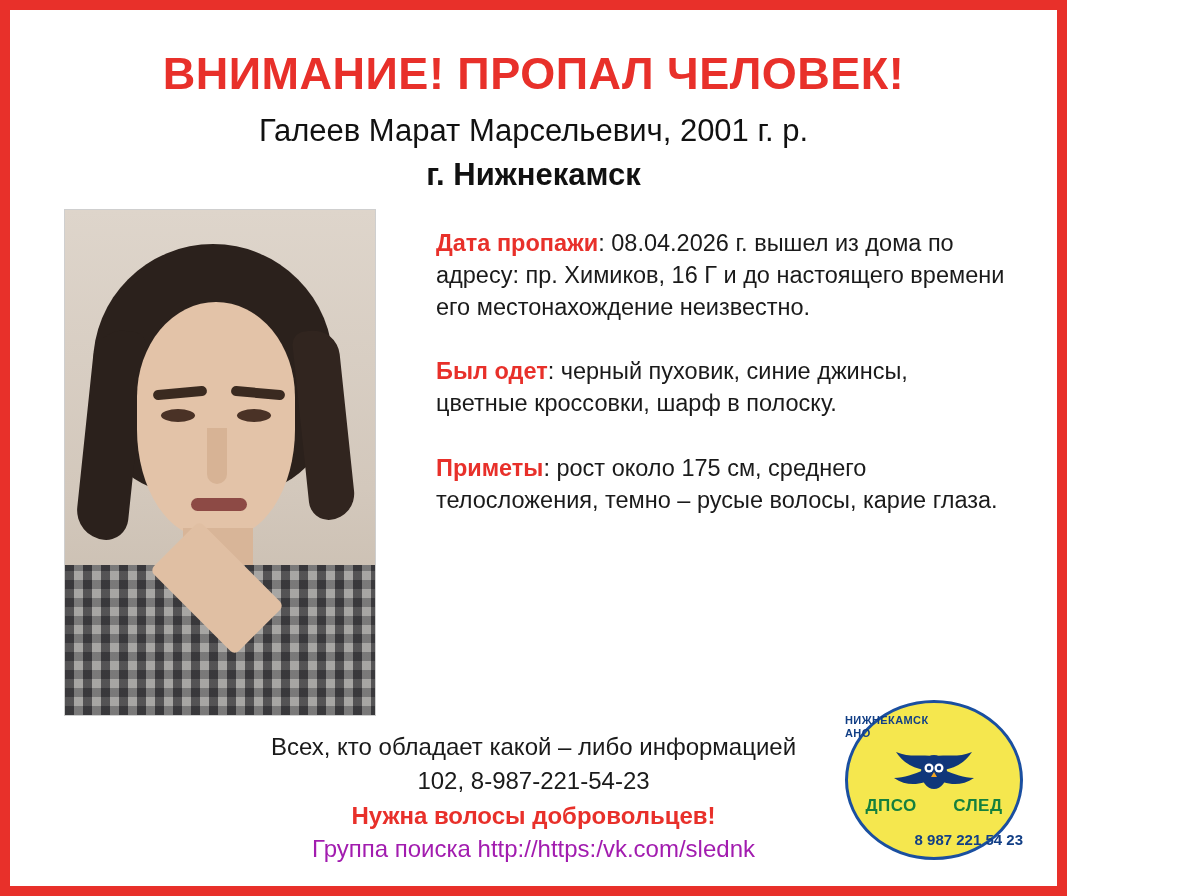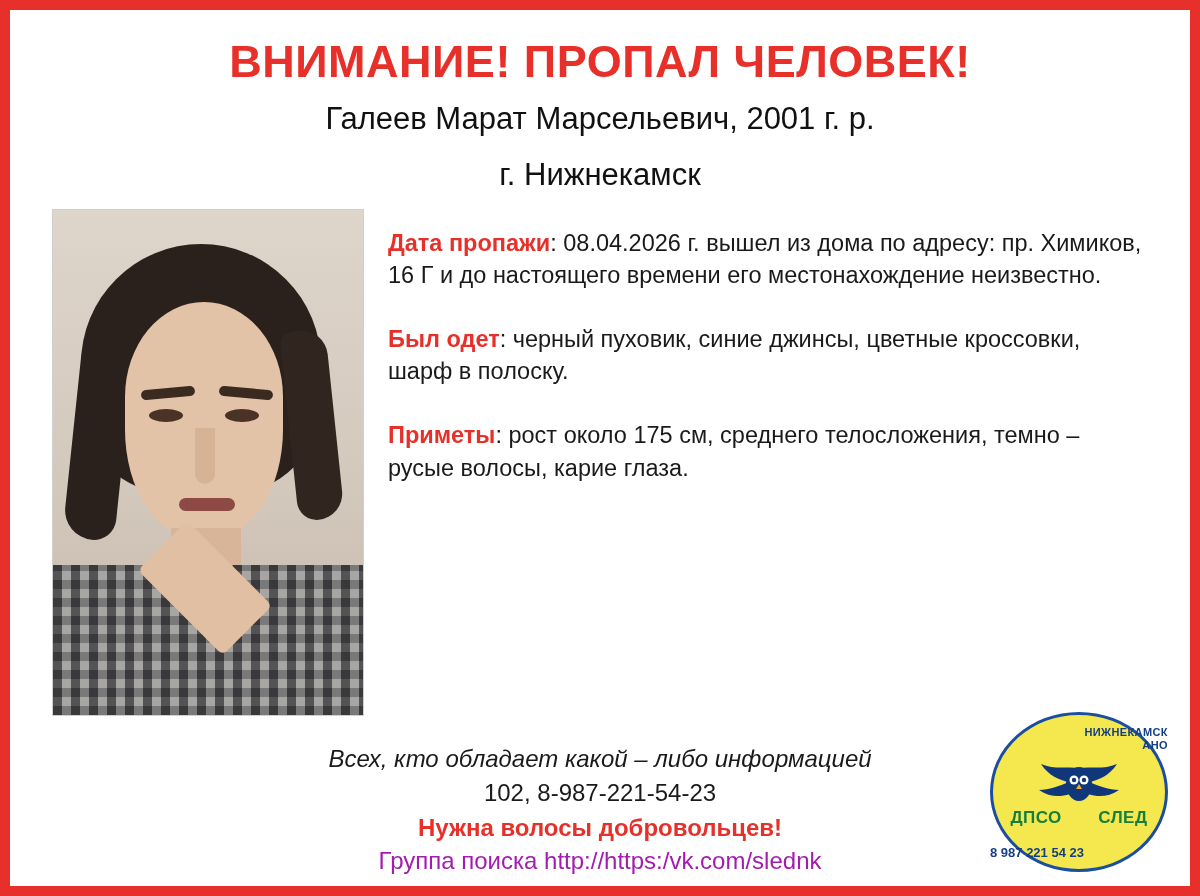--- a/index.html
+++ b/index.html
@@ -8,26 +8,26 @@
     background: #ffffff;
   }
   body {
     width: 1200px;
     height: 896px;
     font-family: "Liberation Sans", sans-serif;
     overflow: hidden;
   }
   .poster {
     position: relative;
-    width: 1200px;
+    width: 1067px;
     height: 896px;
     box-sizing: border-box;
     background: #ffffff;
     border: 10px solid #e8302a;
-    padding: 0;
+    padding: 12px;
   }
   .inner {
     position: relative;
     width: 100%;
     height: 100%;
     box-sizing: border-box;
     padding: 22px 26px 10px 26px;
   }
   .headline {
     text-align: center;
@@ -43,24 +43,24 @@
     text-align: center;
     color: #111111;
     font-weight: normal;
     font-size: 31px;
     line-height: 1.28;
     margin: 0 0 2px 0;
   }
   .city-line {
     text-align: center;
     color: #111111;
-    font-weight: normal;
+    font-weight: bold;
     font-size: 31px;
     line-height: 1.28;
-    margin: 16px 0 6px 0;
+    margin: 4px 0 6px 0;
   }
   .body-area {
     display: flex;
     align-items: flex-start;
     margin-top: 14px;
   }
   .photo-wrap {
     width: 310px;
     flex: 0 0 310px;
     margin-left: 16px;
@@ -182,20 +182,21 @@
     width: 120px;
     height: 70px;
     background: #e0bfa3;
     transform: rotate(45deg);
     border-radius: 6px;
   }
   .details {
     flex: 1 1 auto;
     padding-top: 18px;
     padding-right: 14px;
+    margin-left: 36px;
   }
   .para {
     font-size: 23.5px;
     line-height: 1.37;
     color: #1a1a1a;
     margin: 0 0 32px 0;
     text-align: left;
   }
   .para:last-child { margin-bottom: 0; }
   .lbl {
@@ -206,21 +207,20 @@
     position: absolute;
     left: 0;
     right: 0;
     bottom: 8px;
     text-align: center;
   }
   .foot-line {
     font-size: 24px;
     line-height: 1.4;
     color: #1a1a1a;
-    font-style: italic;
   }
   .foot-red {
     color: #e8302a;
     font-weight: bold;
     font-size: 24px;
     line-height: 1.4;
   }
   .foot-phone {
     font-size: 24px;
     line-height: 1.45;
@@ -246,21 +246,21 @@
     background: #f5e74e;
     border: 3px solid #1a4fa0;
     border-radius: 50%;
     box-sizing: border-box;
   }
   .logo-top {
     position: absolute;
     top: 14px;
     left: 0;
     right: 0;
-    text-align: right;
+    text-align: left;
     font-size: 11px;
     font-weight: bold;
     color: #123f86;
     letter-spacing: 0.4px;
     line-height: 1.2;
   }
   .logo-bird {
     position: absolute;
     left: 50%;
     top: 48px;
@@ -275,22 +275,22 @@
     font-size: 17px;
     font-weight: bold;
     color: #15803d;
     letter-spacing: 0.5px;
   }
   .logo-bottom {
     position: absolute;
     bottom: 12px;
     left: 0;
     right: 0;
-    text-align: left;
-    font-size: 13px;
+    text-align: right;
+    font-size: 15px;
     font-weight: bold;
     color: #123f86;
   }
 </style>
 </head>
 <body>
 
 <div class="poster">
   <div class="inner">
 

